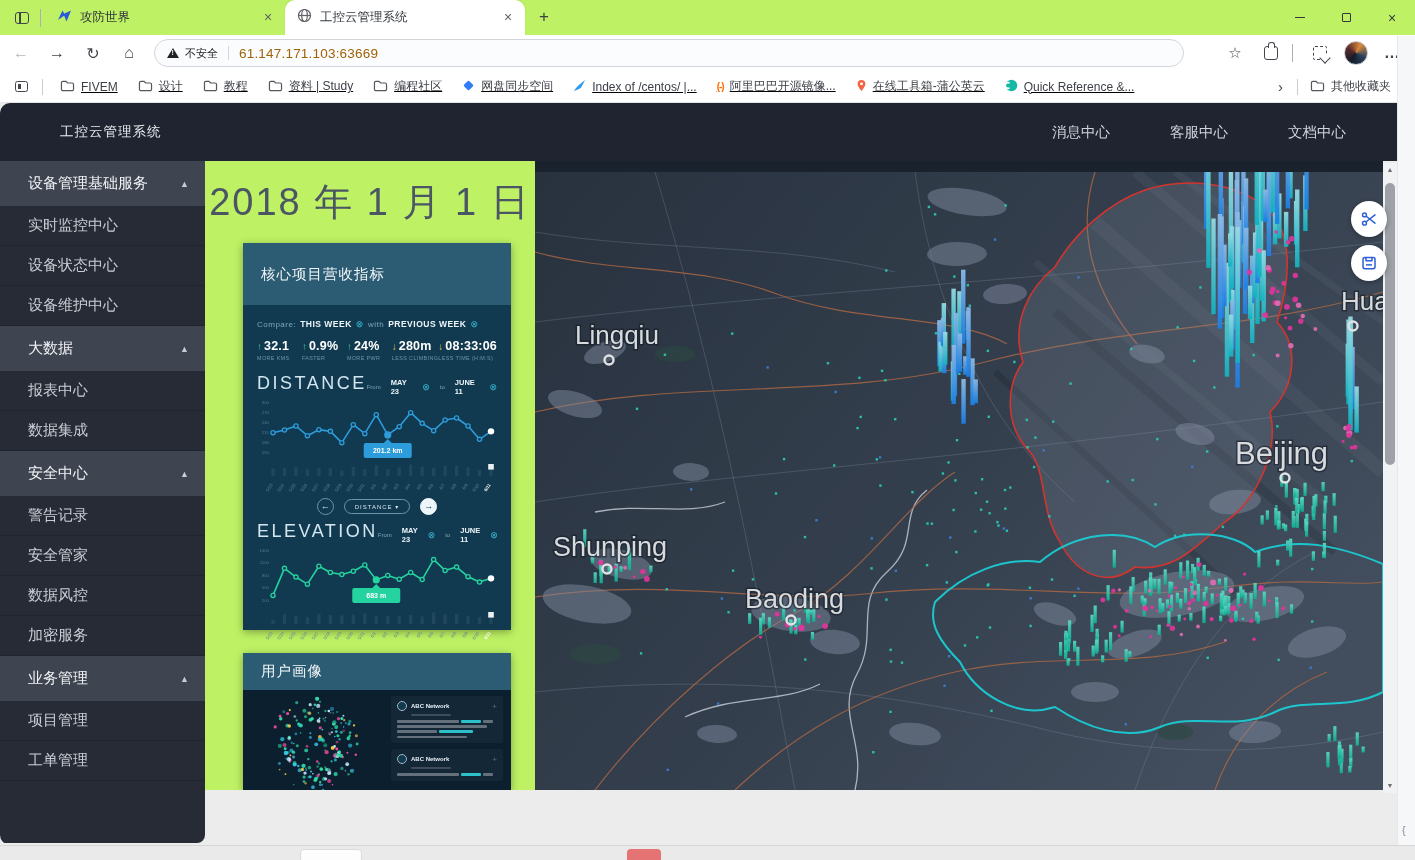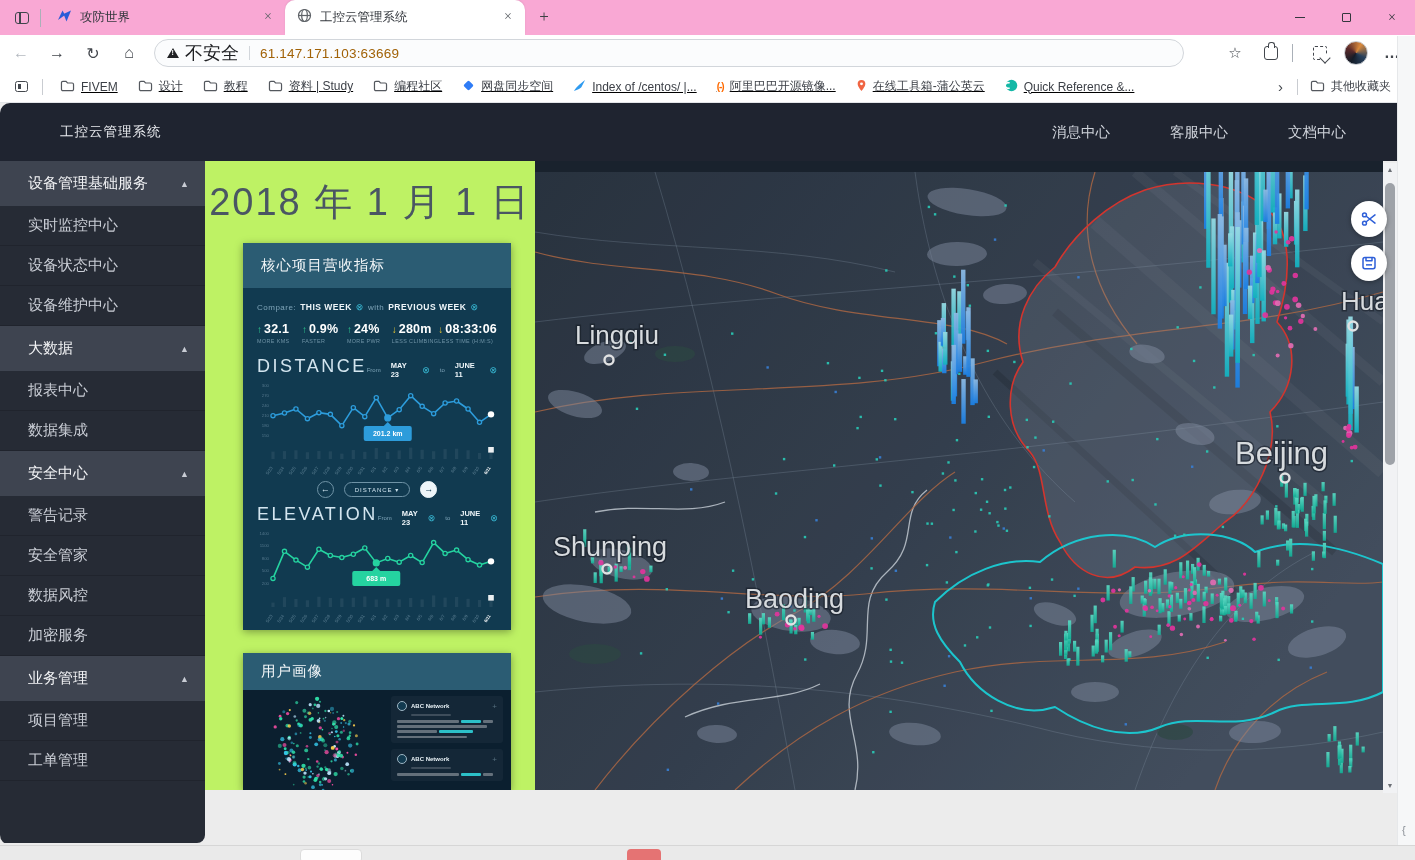--- a/index.html
+++ b/index.html
@@ -1,20 +1,20 @@
 <!DOCTYPE html>
 <html><head>
 <meta charset="utf-8">
 <style>
   * { margin:0; padding:0; box-sizing:border-box; }
   html,body { width:1415px; height:860px; overflow:hidden; }
   body { position:relative; font-family:"Liberation Sans", sans-serif; background:#ececec; }
 
   
-  .tabstrip { position:absolute; left:0; top:0; width:1415px; height:35px; background:#f9a8d4; display:flex; align-items:center;font-family:Liberation Serif, serif; }
+  .tabstrip { position:absolute; left:0; top:0; width:1415px; height:35px; background:#bef264; display:flex; align-items:center; }
   .ts-btn { width:28px; height:26px; margin-left:8px; border-radius:6px; display:flex; align-items:center; justify-content:center; }
   .ws-icon { width:14px; height:12px; border:1.6px solid #40454c; border-radius:3px; position:relative; }
   .ws-icon::after { content:""; position:absolute; left:3px; top:-1px; bottom:-1px; width:1.6px; background:#40454c; }
   .ts-divider { width:1px; height:18px; background:#aab0b8; margin:0 4px; }
   .tab { height:35px; display:flex; align-items:center; padding:0 8px 0 12px; width:240px; position:relative; }
   .tab.inactive { color:#3b3f46; }
   .tab.active { background:#ffffff; border-radius:10px 10px 0 0; box-shadow:0 -1px 2px rgba(0,0,0,.08); }
   .tab .t-title { font-size:12.5px; color:#33373d; margin-left:8px; flex:1; white-space:nowrap; overflow:hidden; }
   .tab .t-close { font-size:14px; color:#5f6368; width:18px; height:18px; line-height:16px; text-align:center; border-radius:4px; }
   .newtab { font-size:17px; color:#3c4043; width:26px; height:26px; line-height:24px; text-align:center; margin-left:6px; border-radius:6px; }
@@ -22,21 +22,21 @@
   .wc { width:46px; height:35px; display:flex; align-items:center; justify-content:center; color:#33373d; font-size:14px; }
   .wc-min-glyph { width:10px; height:1.4px; background:#33373d; }
   .wc-max-glyph { width:9px; height:9px; border:1.4px solid #33373d; border-radius:1px; }
 
   .toolbar { position:absolute; left:0; top:35px; width:1415px; height:36px; background:#ffffff; display:flex; align-items:center; }
   .tb-ico { width:30px; height:28px; display:flex; align-items:center; justify-content:center; font-size:16px; color:#43474d; border-radius:6px; margin-left:6px; }
   .tb-ico.disabled { color:#b3b8bf; }
   .urlbar { height:28px; flex:0 0 1030px; margin-left:10px; border:1px solid #d2d6db; background:#fbfcfd; border-radius:14px; display:flex; align-items:center; padding:0 12px; }
   .warn-tri { width:0; height:0; border-left:6px solid transparent; border-right:6px solid transparent; border-bottom:10px solid #202124; position:relative; margin-right:6px; }
   .warn-tri::after { content:"!"; position:absolute; left:-1.5px; top:1px; font-size:7px; color:#fff; font-weight:bold; }
-  .sec-label { font-size:18px; color:#202124; margin-right:10px; }
+  .sec-label { font-size:11px; color:#202124; margin-right:10px; }
   .url-sep { width:1px; height:14px; background:#d2d6db; margin-right:10px; }
   .url-text { font-size:13.5px; color:#a16207; letter-spacing:.2px; }
   .tb-right { margin-left:auto; display:flex; align-items:center; }
   .puzzle { width:14px; height:14px; border:1.6px solid #43474d; border-radius:3px; position:relative; }
   .puzzle::before { content:""; position:absolute; top:-5px; left:3px; width:5px; height:5px; border:1.6px solid #43474d; border-bottom:none; border-radius:3px 3px 0 0; background:#fff; }
   .capture { width:14px; height:14px; border:1.4px dashed #43474d; border-radius:2px; position:relative; }
   .capture::after { content:""; position:absolute; right:-3px; bottom:-3px; width:7px; height:7px; border-left:1.6px solid #43474d; border-bottom:1.6px solid #43474d; transform:rotate(-45deg); background:#fff; }
   .avatar { width:24px; height:24px; border-radius:50%; background:conic-gradient(from 210deg,#141c28,#5b2a2a,#d98a3d,#27405c,#141c28); border:1px solid #c9ccd1; }
   .copilot { width:20px; height:20px; border-radius:50%; background:conic-gradient(#37a6ff,#8a5cf6,#ff6b9d,#ffb86b,#5be0c8,#37a6ff); position:absolute; left:1399px; top:8px; }
 
@@ -61,21 +61,21 @@
   .sidebar { position:absolute; left:0; top:58px; width:205px; height:682px; background:#262b35; border-radius:0 0 8px 0; overflow:hidden; }
   .sb-header { height:45px; background:#3e4450; display:flex; align-items:center; padding:0 16px 0 28px; color:#f2f3f5; font-size:15px; }
   .sb-header .arrow { margin-left:auto; font-size:9px; color:#c8ccd4; }
   .sb-item { height:40px; display:flex; align-items:center; padding:0 28px; color:#c9cdd5; font-size:15px; border-bottom:1px solid rgba(0,0,0,.15); }
 
   .content { position:absolute; left:205px; top:58px; width:1178px; height:629px; background:#19222d; overflow:hidden; }
   .leftpanel { position:absolute; left:0; top:0; width:330px; height:629px; background:#bef264; }
   .date-title { position:absolute; left:0; top:16px; width:330px; text-align:center; font-size:38px; color:#4a5663; letter-spacing:2px; }
 
   .card { position:absolute; left:38px; width:268px; background:#113a50; box-shadow:0 2px 8px rgba(0,0,0,.35); }
-  .card-head { height:45px; background:#2b5c73; color:#f2f6f8; font-size:14.5px; display:flex; align-items:center; padding-left:18px; letter-spacing:1px; }
+  .card-head { height:62px; background:#2b5c73; color:#f2f6f8; font-size:14.5px; display:flex; align-items:center; padding-left:18px; letter-spacing:1px; }
   #revenue-card { top:82px; height:387px; }
   #persona-card { top:492px; height:137px; }
   #persona-card .card-head { height:37px; }
 
   .rev-body { padding:10px 14px 0 14px; }
   .compare-row { font-size:8px; letter-spacing:.5px; color:#7ea4b8; display:flex; align-items:center; gap:4px; margin-top:4px; }
   .compare-row b { color:#eef5f9; font-size:8.5px; }
   .cmp-circle { color:#39bdd8; font-size:9px; }
   .stats-row { display:flex; margin-top:10px; }
   .stat { flex:1; }

